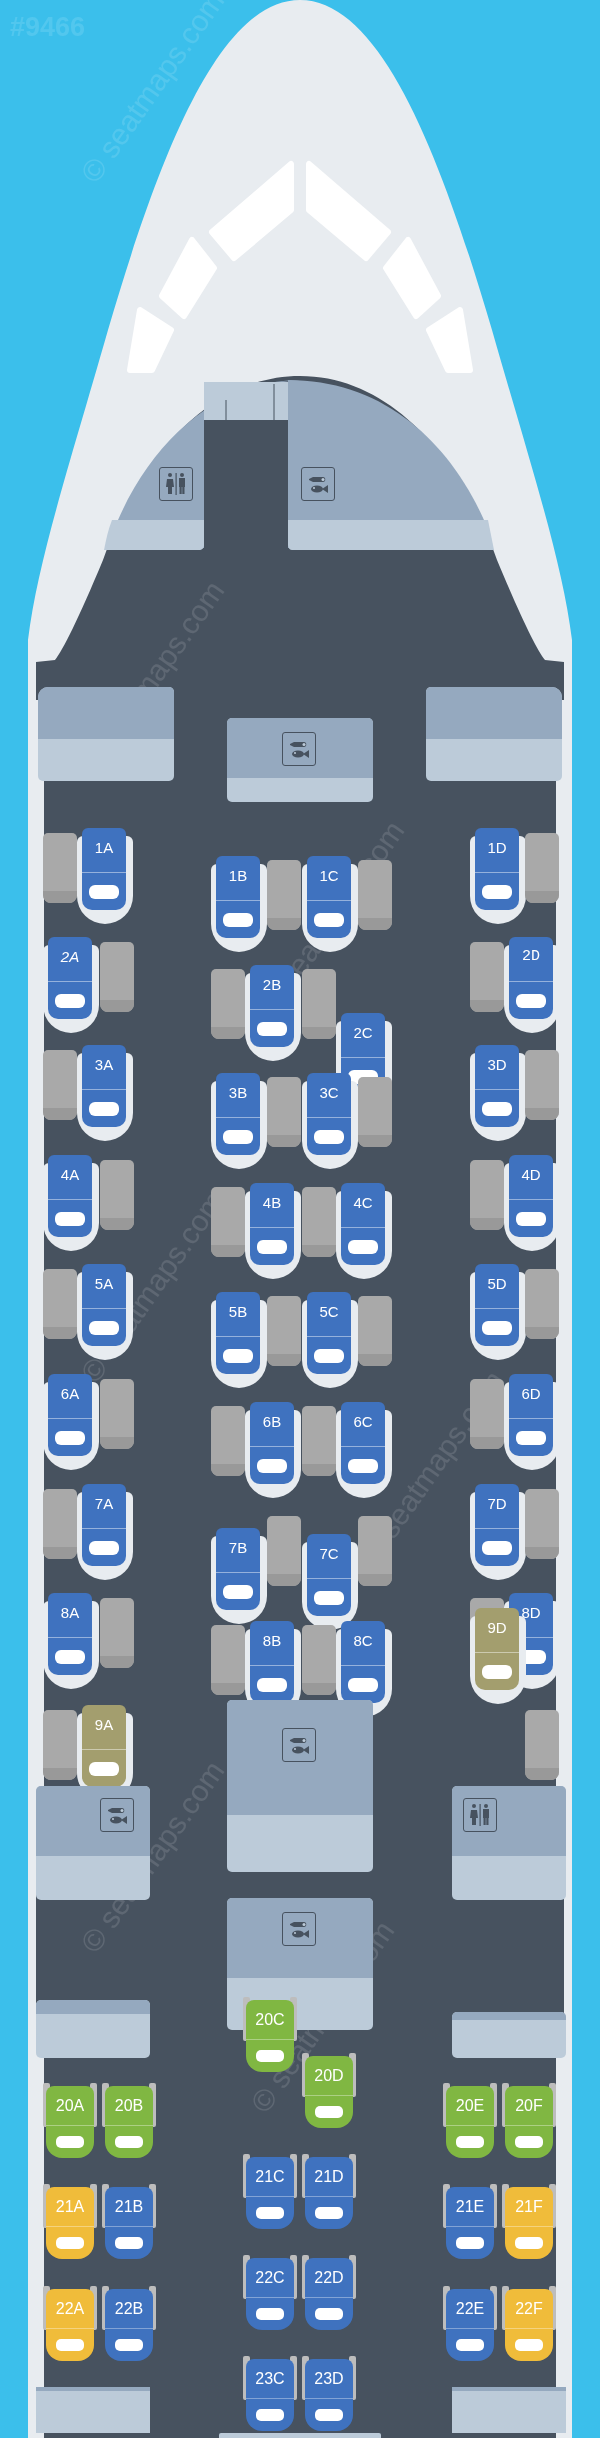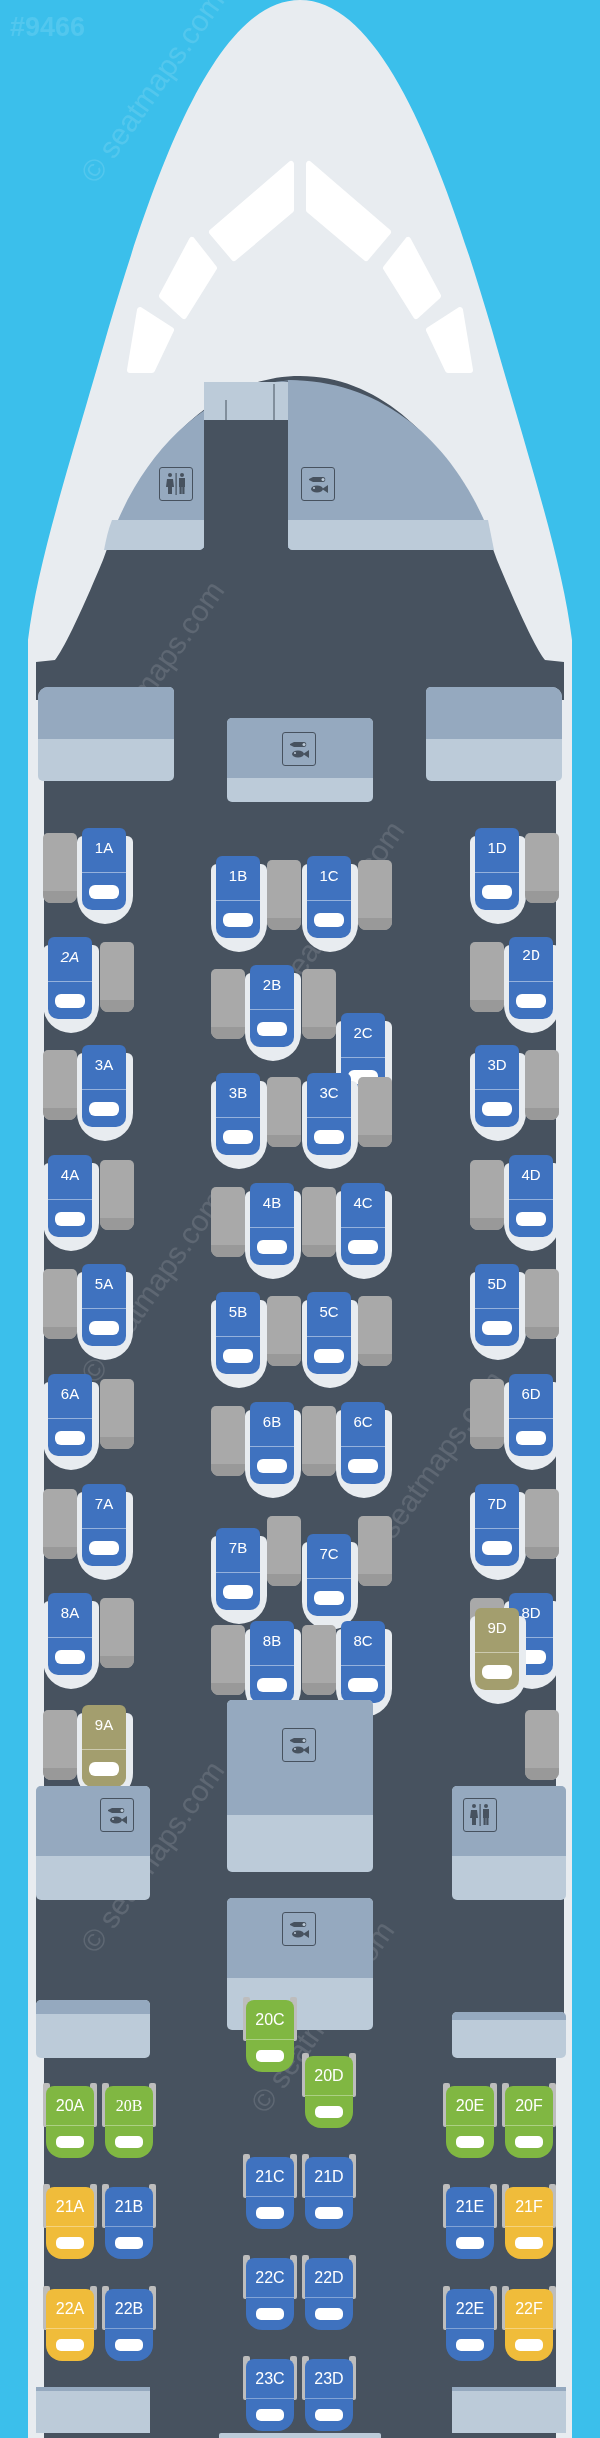--- a/index.html
+++ b/index.html
@@ -435,21 +435,21 @@
 
 <div id="economy">
     <div class="eseat" style="left: 43px; top: 2083px;">
       <div class="arm" style="left:0"></div>
       <div class="arm" style="right:0"></div>
       <div class="body" style="background:#80b742"></div>
       <div class="line"></div>
       <div class="lbl">20A</div>
       <div class="pill"></div>
     </div>
-    <div class="eseat" style="left: 102px; top: 2083px; font-family: Liberation Serif, serif;">
+    <div class="eseat" style="left: 102px; top: 2083px;">
       <div class="arm" style="left:0"></div>
       <div class="arm" style="right:0"></div>
       <div class="body" style="background:#80b742"></div>
       <div class="line"></div>
       <div class="lbl">20B</div>
       <div class="pill"></div>
     </div>
     <div class="eseat" style="left: 243px; top: 1997px;">
       <div class="arm" style="left:0"></div>
       <div class="arm" style="right:0"></div>

